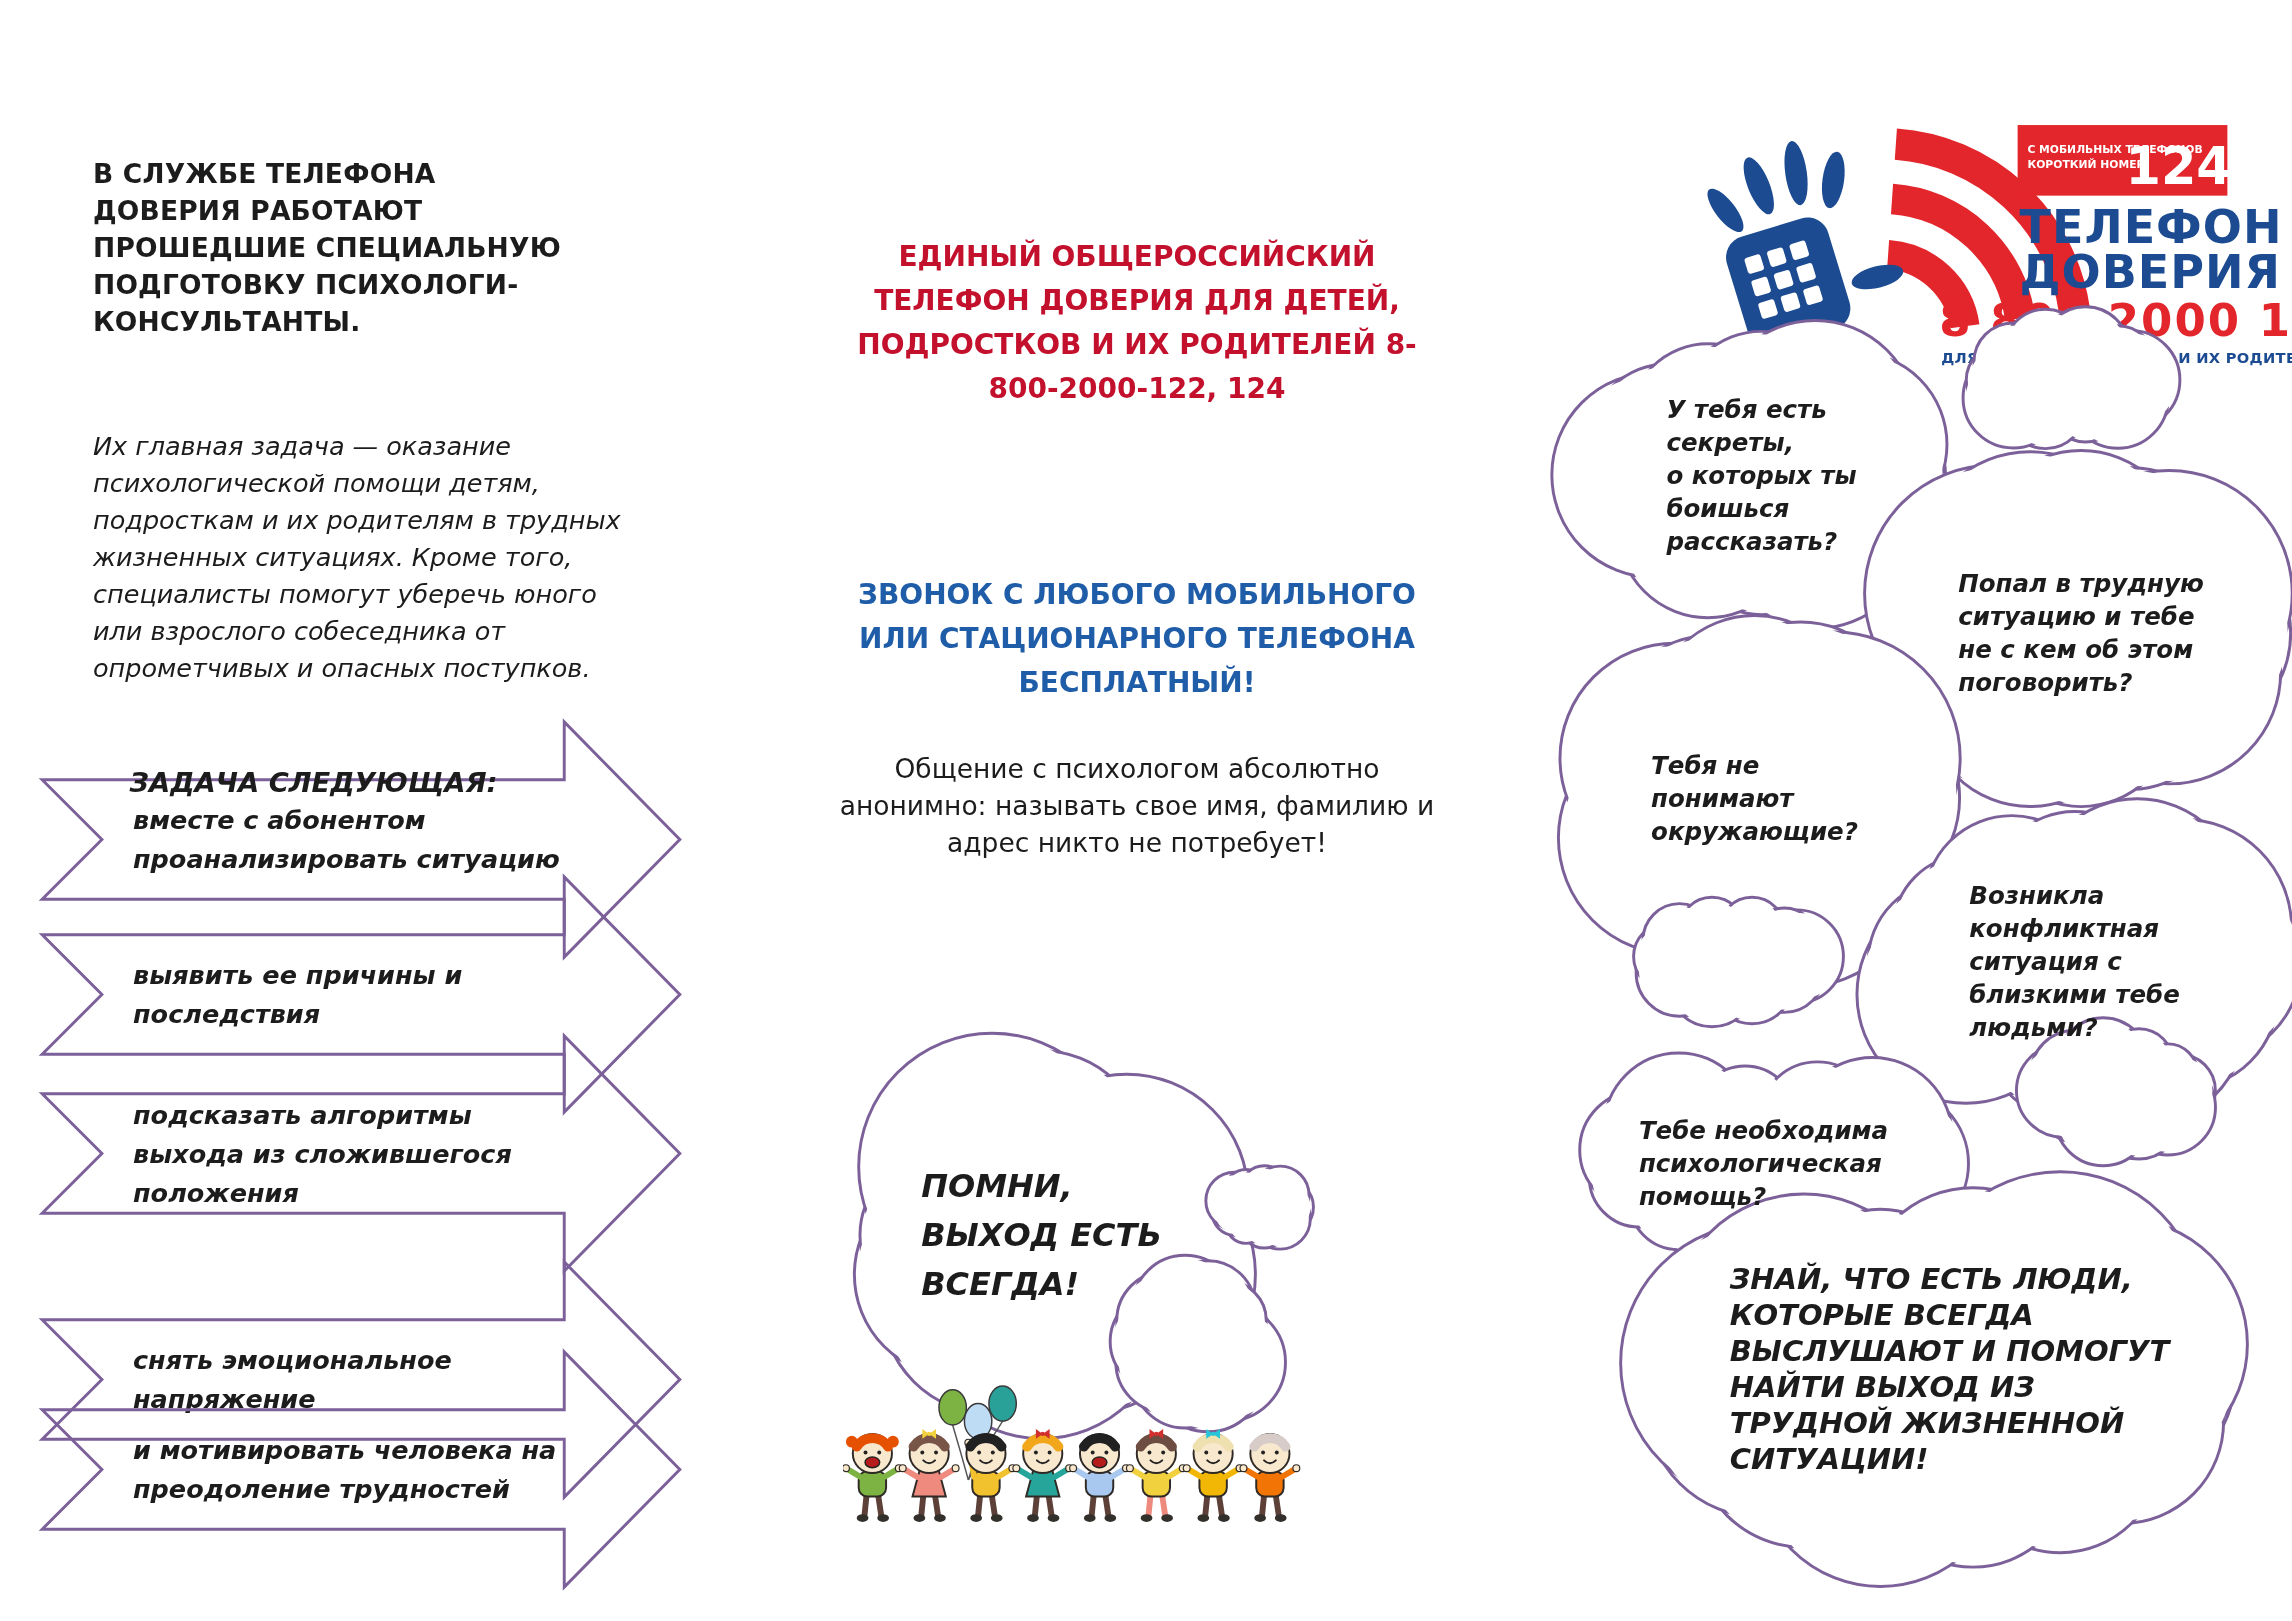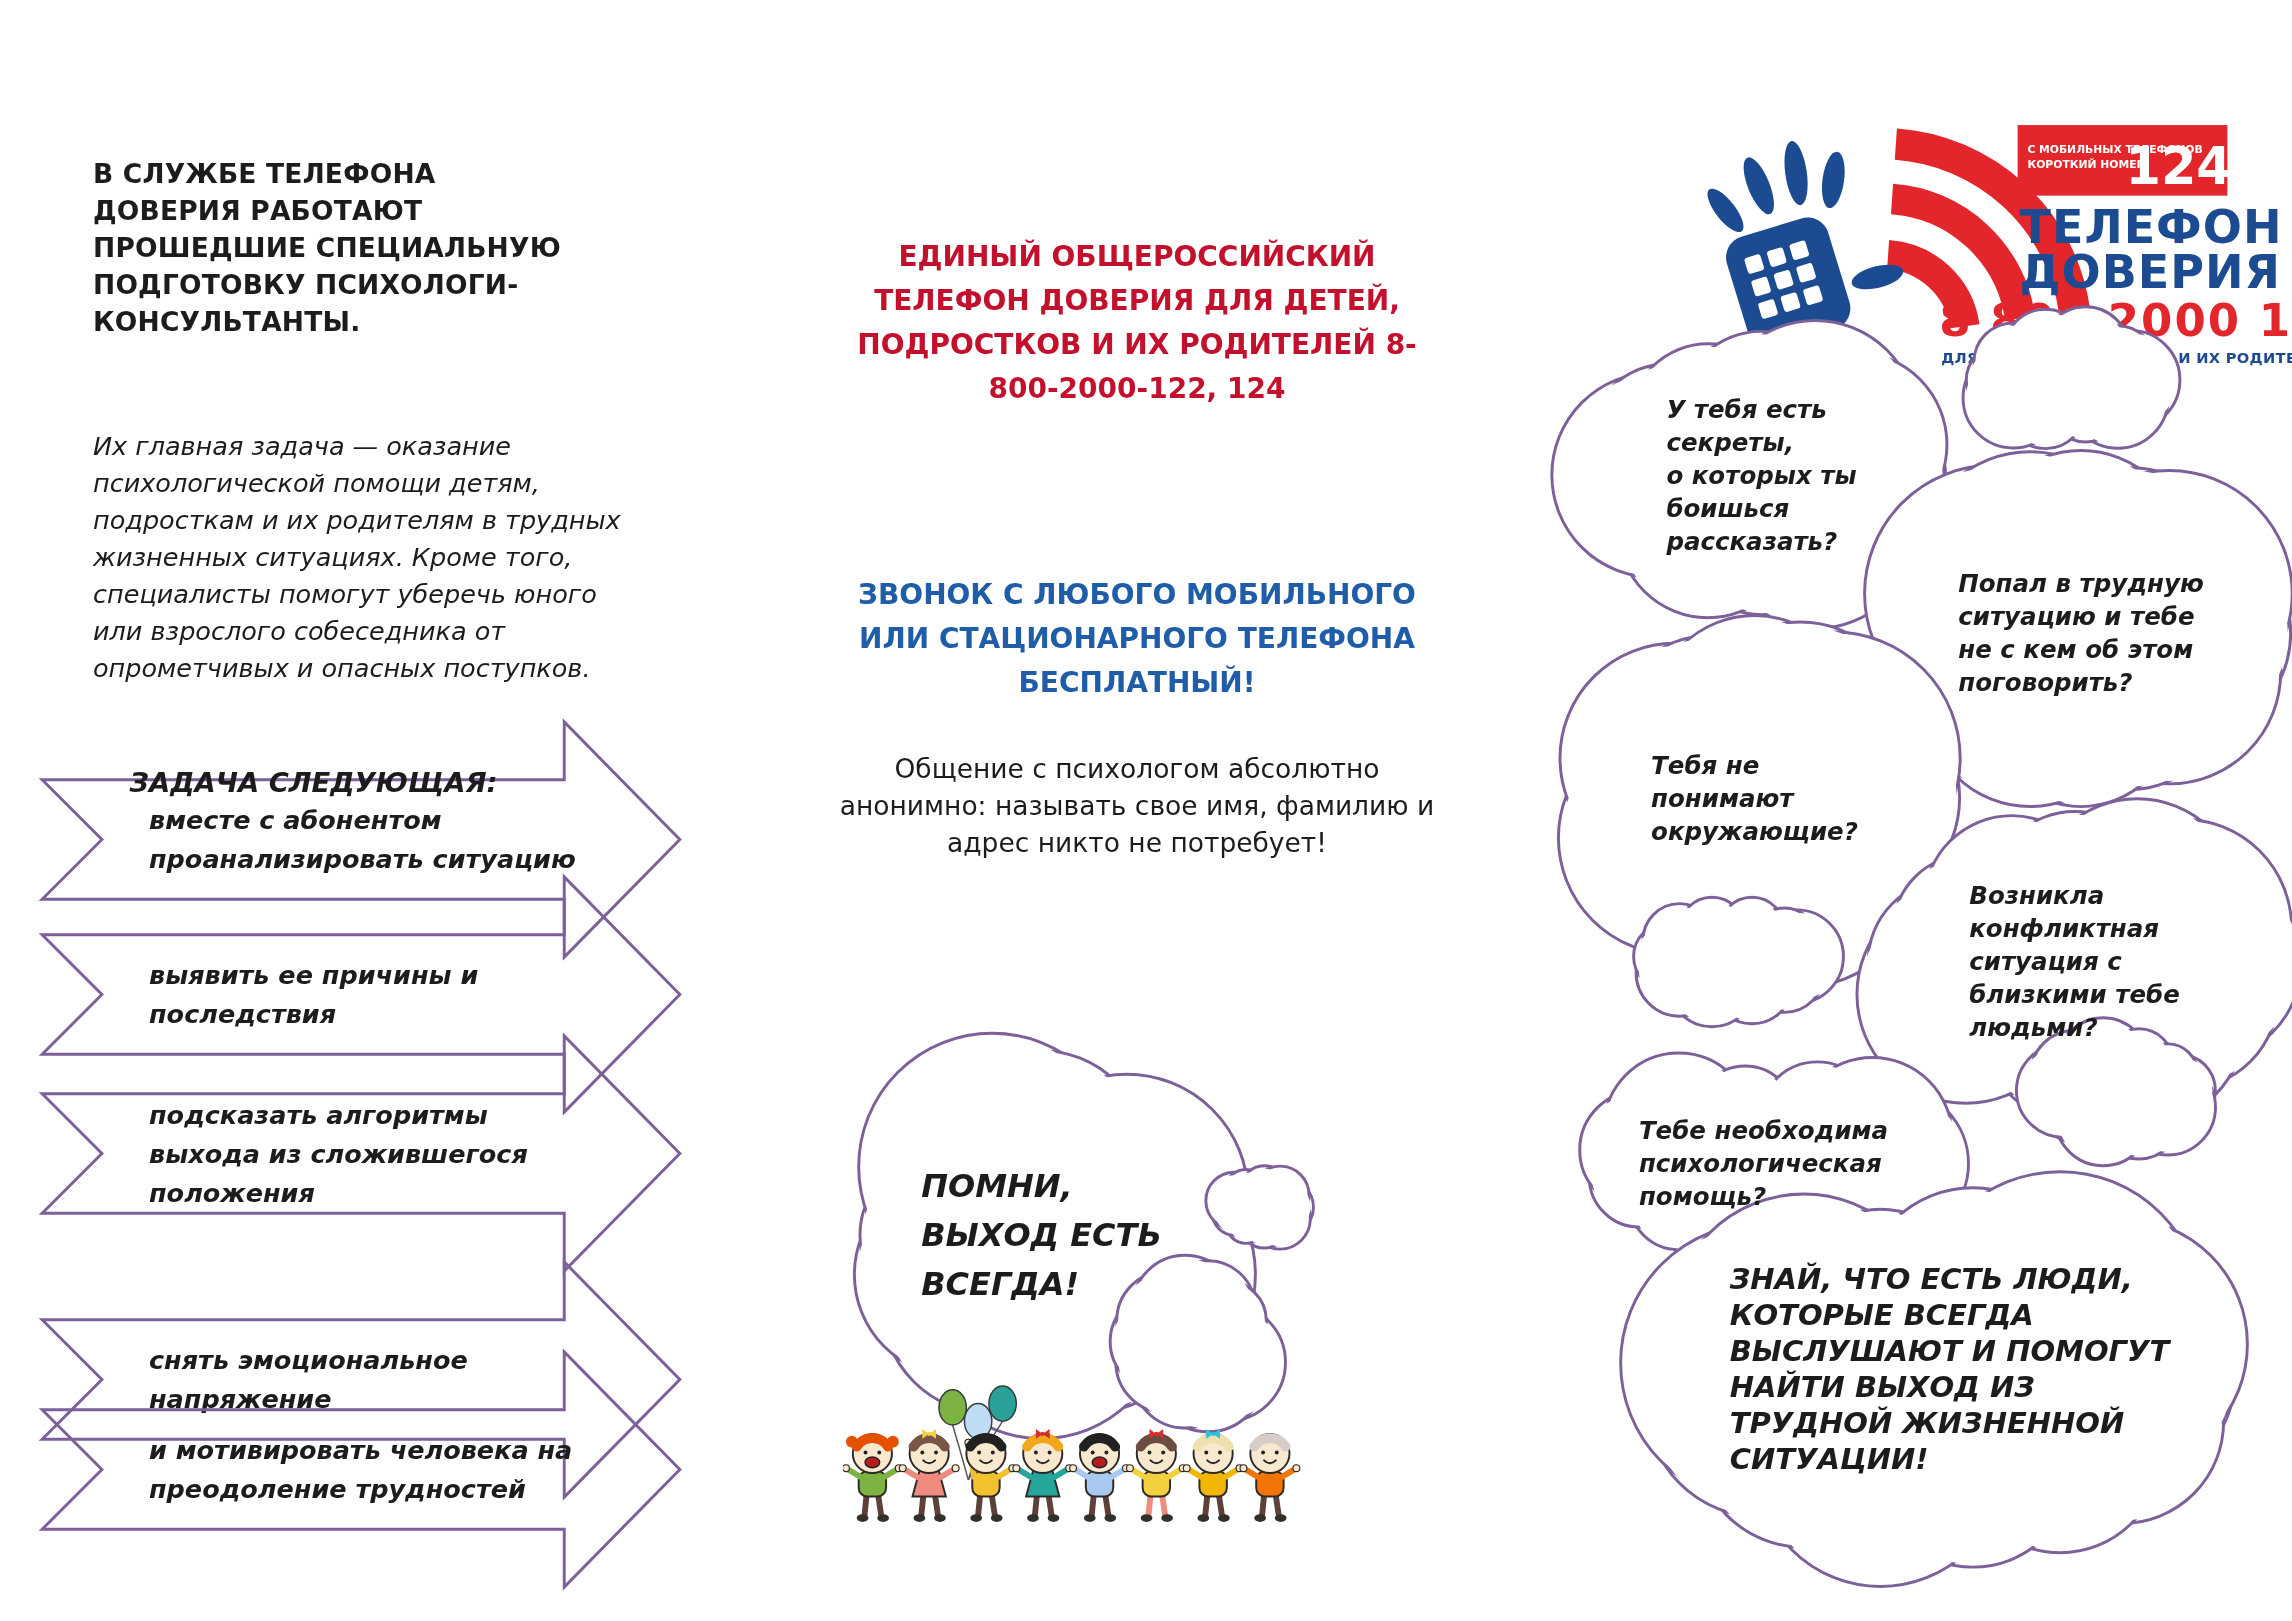--- a/index.html
+++ b/index.html
@@ -9,21 +9,21 @@
   .left-heading{position:absolute;left:93px;top:155px;width:470px;
     font-size:26.5px;line-height:37px;font-weight:bold;letter-spacing:0.2px;}
   .left-intro{position:absolute;left:93px;top:428px;width:559px;
     font-size:25.5px;line-height:37px;font-style:italic;}
   .tasks-heading{position:absolute;left:103px;top:731px;width:421px;text-align:center;
     font-size:27.4px;font-weight:bold;font-style:italic;z-index:3;margin-top:36px;}
   .task-arrow{position:absolute;left:40px;width:642px;height:239px;}
   .task-arrow svg{position:absolute;left:0;top:0;overflow:visible;}
   .arrow-text{position:absolute;left:93px;top:60px;width:431px;height:120px;
     display:flex;flex-direction:column;justify-content:center;
-    font-size:25.5px;line-height:39px;font-weight:bold;font-style:italic;margin-left:16px;}
+    font-size:25.5px;line-height:39px;font-weight:bold;font-style:italic;}
   
   .mid-red{position:absolute;left:848px;top:235px;width:578px;text-align:center;
     font-size:28px;line-height:44px;font-weight:bold;color:var(--mid-red);}
   .mid-blue{position:absolute;left:848px;top:573px;width:578px;text-align:center;
     font-size:28px;line-height:44px;font-weight:bold;color:var(--mid-blue);}
   .mid-note{position:absolute;left:838px;top:750px;width:598px;text-align:center;
     font-size:26.5px;line-height:37px;}
   
   .cloud{position:absolute;}
   .cloud .cloud-text{position:absolute;inset:0;z-index:1;display:flex;align-items:center;

